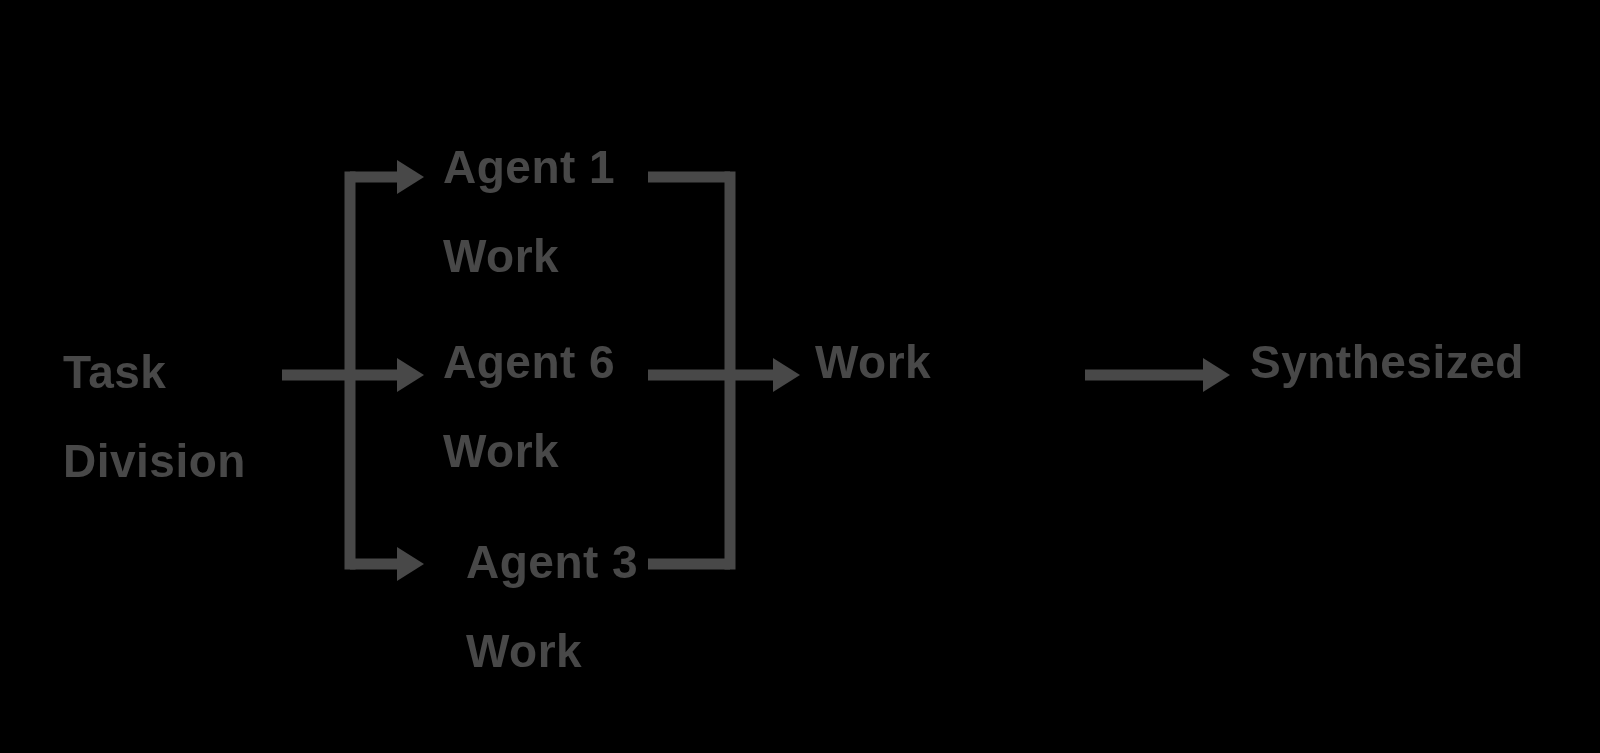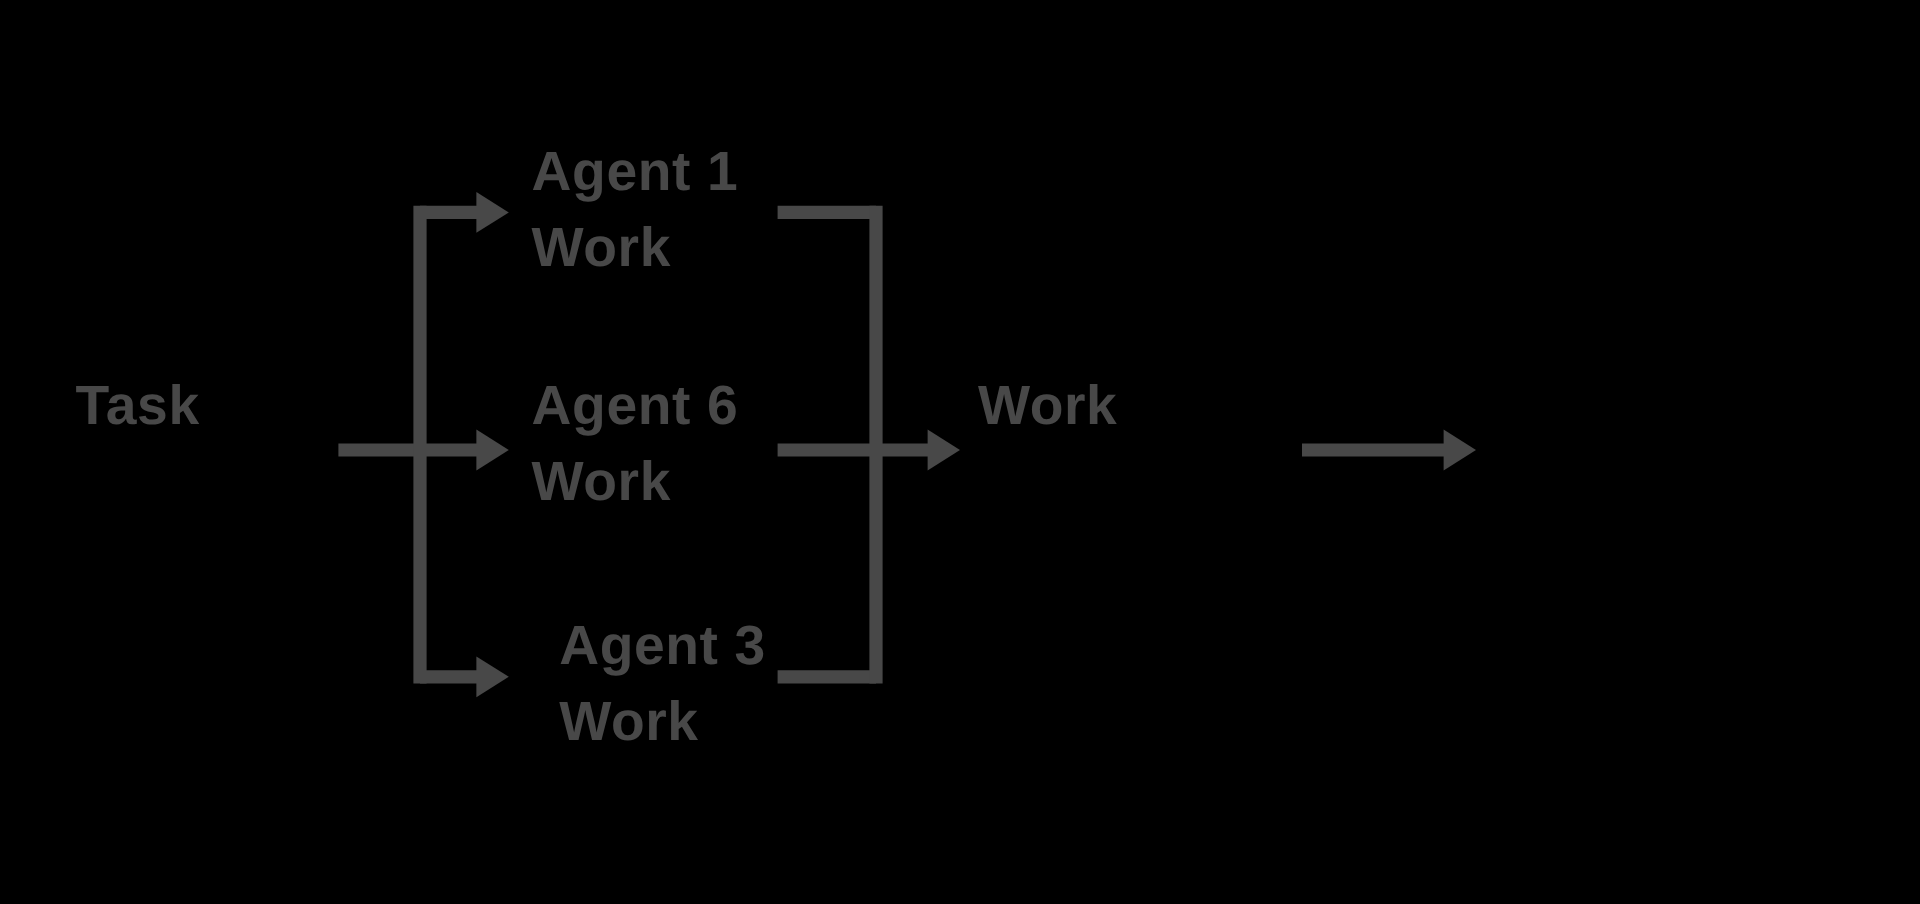--- a/index.html
+++ b/index.html
@@ -38,21 +38,21 @@
   }
   .label {
     position: absolute;
     color: var(--fg);
     font-weight: bold;
     font-size: 46px;
     line-height: 64px;
     letter-spacing: 0.5px;
     white-space: nowrap;
   }
-  .label .line { display: block; }
+  .label .line { display: block; margin-top: 25px; }
 </style>
 </head>
 <body>
 
 <div class="canvas">
 
   <svg class="connectors" viewBox="0 0 1600 753" xmlns="http://www.w3.org/2000/svg">
 
     <g>
       <path class="connector" d="M 282 375 H 398"></path>
@@ -71,22 +71,23 @@
       <path class="connector" d="M 648 375 H 774"></path>
       <polygon class="arrowhead" points="800,375 773,358 773,392"></polygon>
     </g>
 
     <g>
       <path class="connector" d="M 1085 375 H 1204"></path>
       <polygon class="arrowhead" points="1230,375 1203,358 1203,392"></polygon>
     </g>
   </svg>
 
-  <div class="label" style="left:63px; top:305px;">
+  <div class="label" style="left:63px; top:315px;">
     <span class="line">Task</span>
+    <span class="line">Division</span>
   </div>
 
   <div class="label" style="left:443px; top:110px;">
     <span class="line">Agent 1</span>
     <span class="line">Work</span>
   </div>
 
   <div class="label" style="left:443px; top:305px;">
     <span class="line">Agent 6</span>
     <span class="line">Work</span>
@@ -95,15 +96,16 @@
   <div class="label" style="left:466px; top:505px;">
     <span class="line">Agent 3</span>
     <span class="line">Work</span>
   </div>
 
   <div class="label" style="left:815px; top:305px;">
     <span class="line">Work</span>
   </div>
 
   <div class="label" style="left:1250px; top:305px;">
+    <span class="line">Synthesized</span>
   </div>
 
 </div>
 
 </body></html>

